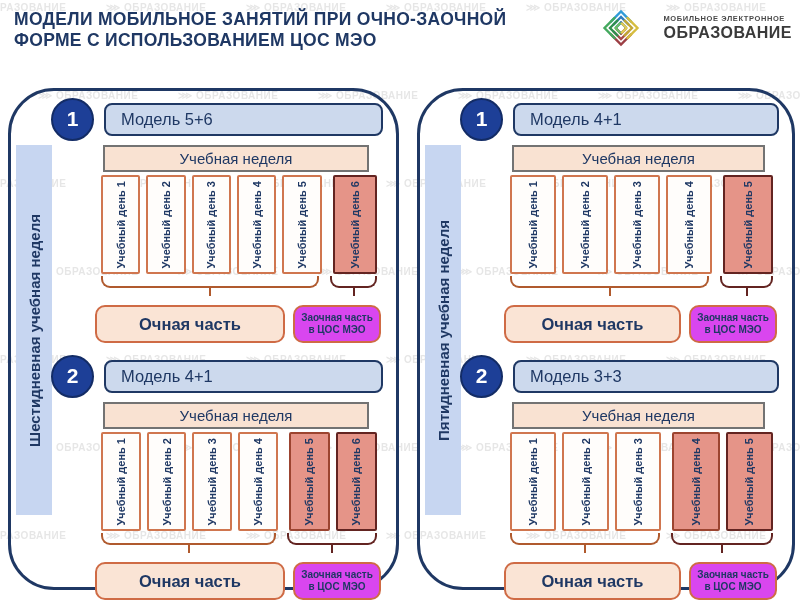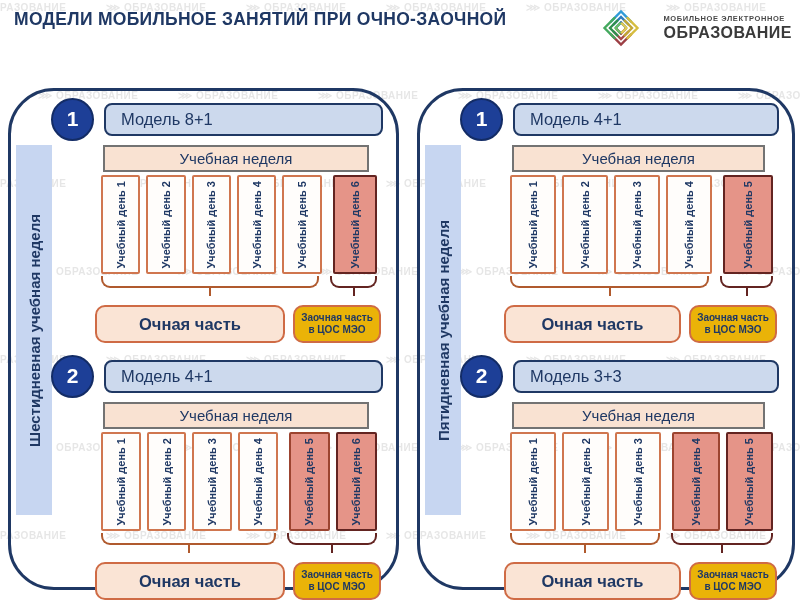--- a/index.html
+++ b/index.html
@@ -61,21 +61,21 @@
   .bracket::after { content:""; position:absolute; left:50%; bottom:-10px; width:2px; height:10px;
                     background:inherit; background:#b05a2e; transform:translateX(-50%); }
   .bracket.dark { border-color:#632421; }
   .bracket.dark::after { background:#632421; }
 
   
   .bottom-row { margin:7px 2px 0 36px; display:flex; gap:8px; align-items:stretch; }
   .inperson-box { flex:1; min-height:34px; background:#fae4d5; border:2px solid #cf6b45;
                   border-radius:10px; color:#1f3864; font-size:16.5px; font-weight:600;
                   display:flex; align-items:center; justify-content:center; }
-  .remote-box { width:88px; min-height:38px; background:#eab308; border:2px solid #cf6b45;
+  .remote-box { width:88px; min-height:38px; background:#d946ef; border:2px solid #cf6b45;
                 border-radius:10px; color:#1f3864; font-size:10px; font-weight:bold;
                 display:flex; align-items:center; justify-content:center; text-align:center;
                 line-height:1.2; padding:2px 4px; }
 </style>
 </head>
 <body>
 
 <div class="stage">
 
   <div id="watermarks" class="watermarks">
@@ -119,20 +119,21 @@
       <span class="wm-item" style="left: 106px; top: 530px;">⋙ ОБРАЗОВАНИЕ</span>
       <span class="wm-item" style="left: 246px; top: 530px;">⋙ ОБРАЗОВАНИЕ</span>
       <span class="wm-item" style="left: 386px; top: 530px;">⋙ ОБРАЗОВАНИЕ</span>
       <span class="wm-item" style="left: 526px; top: 530px;">⋙ ОБРАЗОВАНИЕ</span>
       <span class="wm-item" style="left: 666px; top: 530px;">⋙ ОБРАЗОВАНИЕ</span>
     </div>
 
   <div class="header">
     <div class="title">
       <div>МОДЕЛИ МОБИЛЬНОЕ ЗАНЯТИЙ  ПРИ ОЧНО-ЗАОЧНОЙ</div>
+      <div>ФОРМЕ С ИСПОЛЬЗОВАНИЕМ ЦОС МЭО</div>
     </div>
     <div class="logo">
       <svg width="46" height="44" viewBox="0 0 48 48" fill="none" stroke-linecap="round">
         <polyline points="13,17 24,6 35,17" stroke="#2f9bd8" stroke-width="2.6"></polyline>
         <polyline points="16,20 24,12 32,20" stroke="#2b7cc0" stroke-width="2.6"></polyline>
         <polyline points="19,23 24,18 29,23" stroke="#1f5fa8" stroke-width="2.6"></polyline>
         <polyline points="13,31 24,42 35,31" stroke="#9c3e44" stroke-width="2.6"></polyline>
         <polyline points="16,28 24,36 32,28" stroke="#a84a4a" stroke-width="2.6"></polyline>
         <polyline points="19,25 24,30 29,25" stroke="#7a2f33" stroke-width="2.6"></polyline>
         <polyline points="17,13 6,24 17,35" stroke="#44a95e" stroke-width="2.6"></polyline>
@@ -153,21 +154,21 @@
     <div class="side-strip">
       <span class="vtext">Шестидневная учебная неделя</span>
     </div>
     <div class="panel-content">
 
       <div class="model">
         <div class="model-head">
           <div class="num-circle">
               <span>1</span>
             </div>
-          <div class="model-name">Модель 8+1</div>
+          <div class="model-name">Модель 5+6</div>
         </div>
         <div class="week-box">Учебная неделя</div>
         <div class="days-row">
           <div class="day-group" style="flex:5">
             <div class="day">
                 <span class="vtext">Учебный день 1</span>
               </div>
             <div class="day">
                 <span class="vtext">Учебный день 2</span>
               </div>

